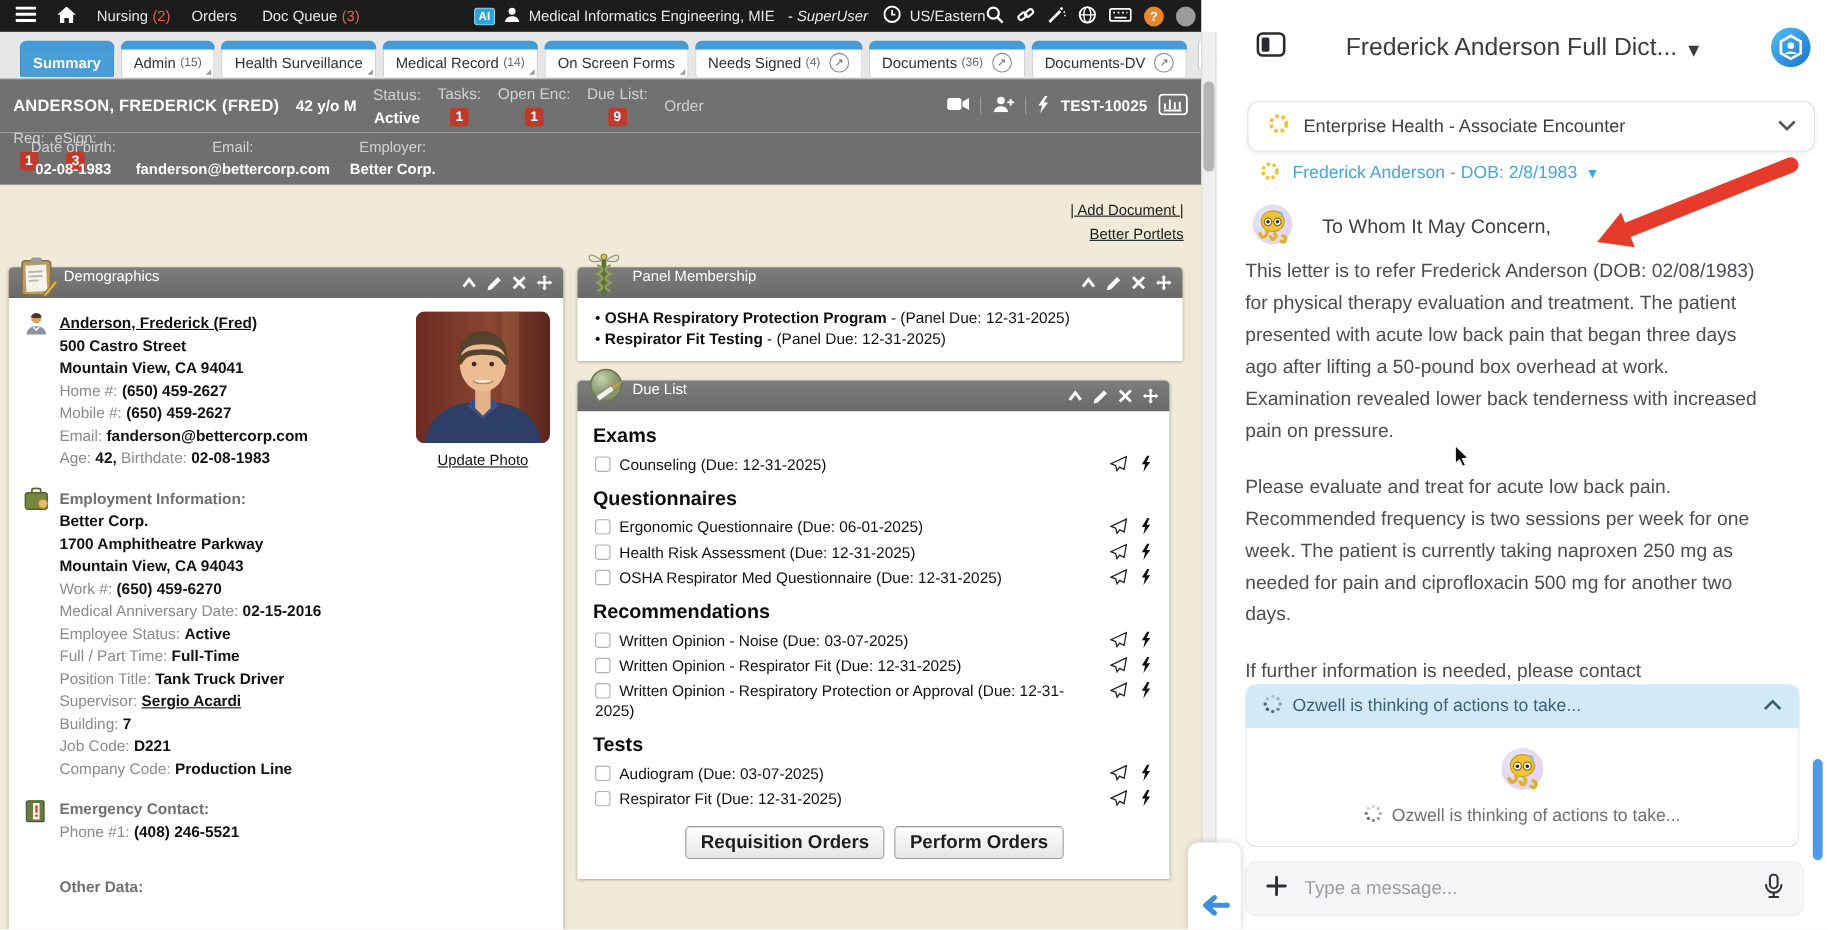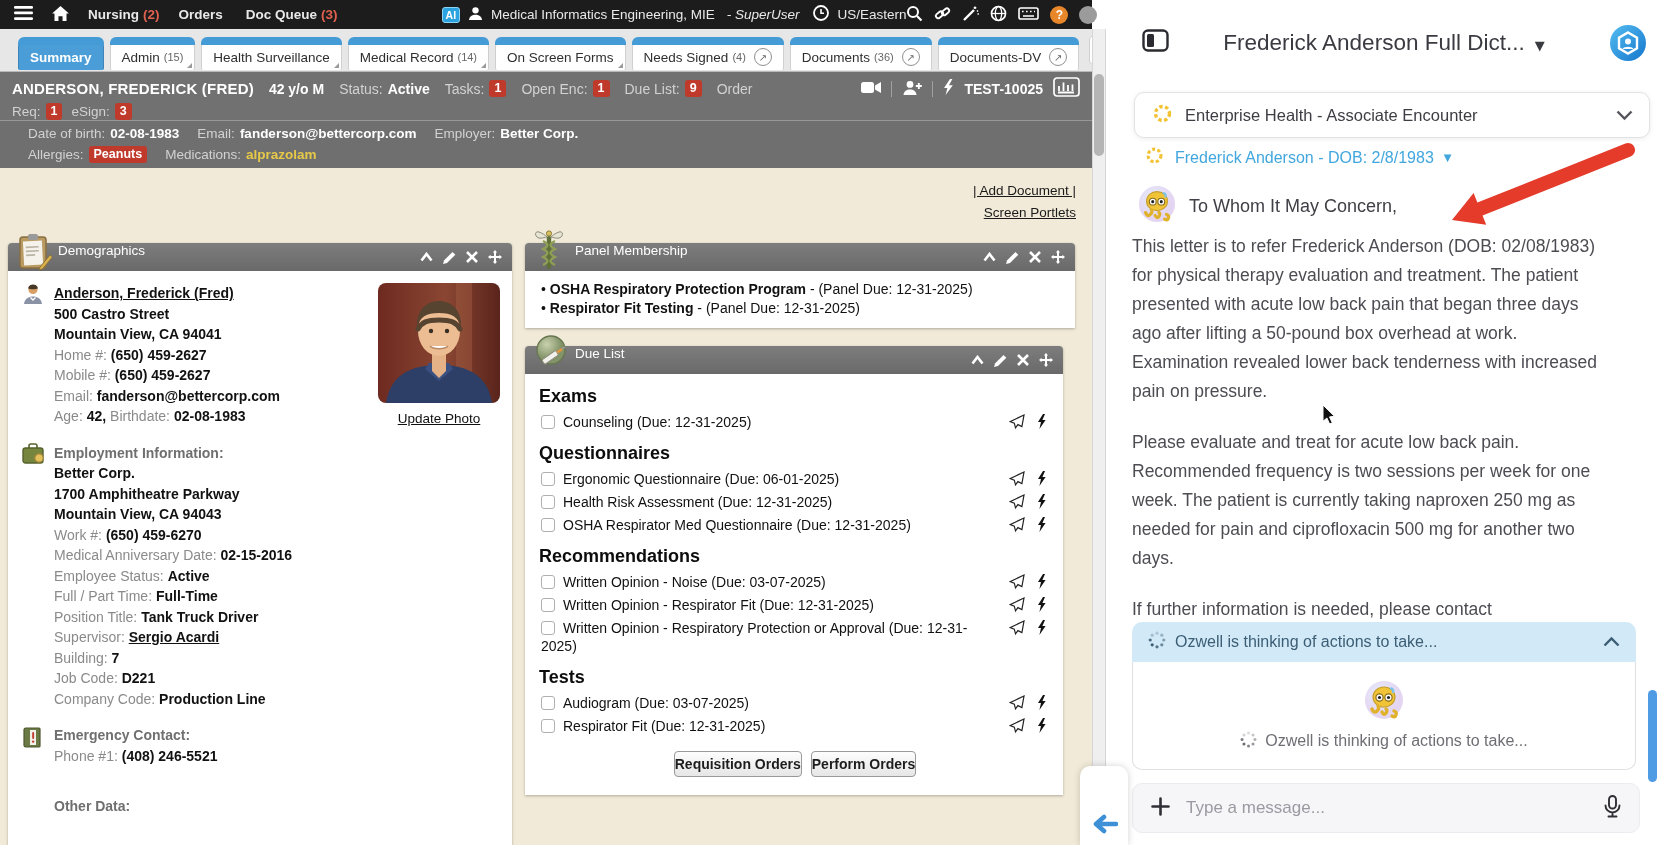--- a/index.html
+++ b/index.html
@@ -6,21 +6,21 @@
   html,body { background:#fff; }
   body { font-family:"Liberation Sans", sans-serif; }
   #app { position:relative; width:1662px; height:845px; background:#fff; overflow:hidden; }
 
   
   .ehr { position:absolute; left:0; top:0; width:1092px; height:845px; }
 
   
   .topbar { height:29px; background:#1c1c1c; display:flex; align-items:center; color:#e9e9e9; font-size:13.5px; padding:0 8px 0 14px; }
   .nav-left { display:flex; align-items:center; gap:19px; }
-  .nav-item { display:flex; align-items:center; gap:4px; cursor:default; white-space:nowrap;font-weight:bold; }
+  .nav-item { display:flex; align-items:center; gap:4px; cursor:default; white-space:nowrap; }
   .red { color:#e0614f; }
   .nav-mid { display:flex; align-items:center; gap:8px; margin-left:104px; white-space:nowrap; }
   .nav-role { font-style:italic; margin-left:4px; }
   .nav-right { display:flex; align-items:center; gap:11px; margin-left:auto; margin-right:4px; }
   .ai-badge { background:#2aa3df; border:1px solid #8ed4f5; color:#fff; font-weight:bold; font-size:10.5px; padding:1px 3px; border-radius:3px; }
   .help-circ { width:18px; height:18px; border-radius:50%; background:#e8862a; color:#fff; font-weight:bold; font-size:12px; display:flex; align-items:center; justify-content:center; }
   .avatar-circ { width:18px; height:18px; border-radius:50%; background:#9b9b9b; }
 
   
   .tabbar { height:43px; background:#e7e7e7; border-bottom:1px solid #b9b9b9; display:flex; align-items:flex-end; padding:0 0 1px 18px; }
@@ -37,21 +37,21 @@
   .ptrow1 { display:flex; align-items:center; gap:15px; }
   .ptrow2 { display:flex; align-items:center; gap:9px; margin-top:3px; font-size:13.5px; }
   .ptname { font-size:15px; font-weight:bold; letter-spacing:.2px; }
   .lbl { color:#d2d2d2; }
   .val { font-weight:bold; color:#fff; }
   .badge { background:#bf3a2b; color:#fff; font-weight:bold; font-size:12.5px; line-height:17px; padding:0 5px; border-radius:3px; }
   .pticons { margin-left:auto; display:flex; align-items:center; gap:10px; }
   .vsep { width:1px; height:16px; background:#a0a0a0; }
   .ptinfo { height:48px; background:#6f6f6f; border-top:1px solid #989898; color:#fff; padding:5px 28px 0; font-size:13.5px; }
   .inforow { display:flex; align-items:center; gap:18px; margin-bottom:5px; }
-  .pair { display:flex; align-items:center; gap:5px; white-space:nowrap; }
+  .pair { display:flex; align-items:center; gap:5px; white-space:nowrap;flex-direction:column; }
   .med-val { color:#e7c94a; font-weight:bold; }
 
   
   .content { position:absolute; top:168px; left:0; width:1092px; height:677px; background:#f1ead8; }
   .portlet-links { position:absolute; right:16px; top:12px; text-align:right; font-size:13.5px; color:#1a1a1a; line-height:22px; }
   .portlet-links a { color:#1a1a1a; text-decoration:underline; cursor:pointer; }
 
   .portlet { position:absolute; box-shadow:0 1px 3px rgba(0,0,0,.28); border-radius:4px 4px 0 0; }
   .phead { height:28px; background:linear-gradient(#7d7d7d,#696969); border-radius:4px 4px 0 0; display:flex; align-items:flex-start; color:#fff; font-size:13.5px; padding-left:50px; position:relative; }
   .pcontrols { position:absolute; right:10px; top:0; height:28px; display:flex; gap:10px; align-items:center; }
@@ -77,37 +77,37 @@
 
   
   .dl-body { padding:8px 12px 16px 14px; font-size:14px; color:#111; min-height:380px; }
   .dlhead { font-size:18px; font-weight:bold; margin:12px 0 6px; color:#0d0d0d; }
   .dlhead.first { margin-top:4px; }
   .dlrow { position:relative; margin:5px 0 5px 2px; padding-right:62px; line-height:18px; }
   .cb { display:inline-block; width:14px; height:14px; border:1.5px solid #b0b0b0; border-radius:3px; background:#fff; vertical-align:-2px; margin-right:8px; cursor:pointer; }
   .ricons { position:absolute; right:4px; top:1px; display:flex; gap:12px; align-items:center; }
   .ricons svg { cursor:pointer; display:block; }
   .dlbtns { display:flex; justify-content:center; gap:9px; margin:16px 0 2px; }
-  .btn { background:linear-gradient(#fdfdfd,#e6e6e6); border:1px solid #999; border-radius:4px; font-weight:bold; font-size:14px; padding:4px 0; color:#1d1d1d; font-family:"Liberation Sans",sans-serif; cursor:pointer; }
+  .btn { background:linear-gradient(#fdfdfd,#e6e6e6); border:1px solid #999; border-radius:4px; font-weight:bold; font-size:17px; padding:4px 13px; color:#1d1d1d; font-family:"Liberation Sans",sans-serif; cursor:pointer; }
 
   
   .vstrip { position:absolute; left:1092px; top:29px; width:14px; height:816px; background:#efefef; border-left:1px solid #d6d6d6; border-right:1px solid #d6d6d6; }
   .vthumb { position:absolute; left:1094px; top:74px; width:10px; height:82px; background:#b5b5b5; border-radius:5px; cursor:pointer; }
 
   
   .chat { position:absolute; left:1106px; top:0; width:556px; height:845px; background:#fff; color:#3f3f46; }
   .chat-toggle { position:absolute; left:36px; top:27px; cursor:pointer; }
   .chat-title { position:absolute; left:70px; right:70px; top:30px; text-align:center; font-size:22.5px; color:#3a3a41; white-space:nowrap; cursor:pointer; }
   .chat-title .caret { font-size:13px; margin-left:10px; font-family:"DejaVu Sans",sans-serif; color:#3a3a41; }
   .chat-logo { position:absolute; right:15px; top:24px; cursor:pointer; }
   .ctx-card { position:absolute; left:28px; top:92px; width:516px; height:46px; border:1px solid #e3e3e7; border-radius:10px; box-shadow:0 1px 5px rgba(0,0,0,.08); display:flex; align-items:center; padding:0 16px; gap:11px; font-size:16.5px; color:#3d3d44; background:#fff; cursor:pointer; }
   .ctx-card .chev { margin-left:auto; }
   .pt-line { position:absolute; left:38px; top:145px; display:flex; align-items:center; gap:10px; font-size:16px; color:#41a7de; cursor:pointer; }
   .pt-line .caret { font-size:10px; font-family:"DejaVu Sans",sans-serif; }
-  .greet { position:absolute; left:32px; top:185px; display:flex; align-items:center; gap:13px; font-size:18px; color:#3f3f46; }
+  .greet { position:absolute; left:32px; top:185px; display:flex; align-items:center; gap:26px; font-size:18px; color:#3f3f46; }
   .letter { position:absolute; left:26px; top:232px; width:478px; font-size:17.5px; line-height:29px; color:#4c4c53; }
   .letter p { margin-bottom:22px; }
   .think-head { position:absolute; left:26px; top:622px; width:504px; height:40px; background:#d2e9f8; border-radius:10px 10px 0 0; display:flex; align-items:center; padding:0 16px; gap:9px; color:#3c5e74; font-size:16px; cursor:pointer; }
   .think-head .chev { margin-left:auto; }
   .think-body { position:absolute; left:26px; top:662px; width:504px; height:108px; background:#fff; border:1px solid #e0e0e4; border-top:none; border-radius:0 0 10px 10px; display:flex; flex-direction:column; align-items:center; justify-content:center; gap:7px; }
   .think-status { display:flex; align-items:center; gap:8px; font-size:16px; color:#6e6e75; }
   .inputbar { position:absolute; left:26px; top:783px; width:508px; height:50px; background:#f6f6f8; border:1px solid #ececf0; border-radius:10px; display:flex; align-items:center; padding:0 18px; gap:16px; }
   .inputbar input { flex:1; border:none; outline:none; background:transparent; font-size:17px; color:#3f3f46; font-family:"Liberation Sans",sans-serif; }
   .inputbar input::placeholder { color:#9a9aa2; }
   .bluethumb { position:absolute; right:5px; top:690px; width:9px; height:92px; background:#4f9be4; border-radius:5px; cursor:pointer; }
@@ -311,21 +311,21 @@
         <span class="pair">
             <span class="lbl">Medications:</span>
             <span class="med-val">alprazolam</span>
           </span>
       </div>
     </div>
 
     <div class="content">
       <div class="portlet-links">
         <div><a>| Add Document |</a></div>
-        <div><a>Screen Portlets</a></div>
+        <div><a>Better Portlets</a></div>
       </div>
 
       <div class="portlet" style="left:8px; top:75px; width:504px;">
         <div class="phead">
           <span class="picon">
             <svg width="36" height="38" viewBox="0 0 36 38">
                 <rect x="4" y="4" width="26" height="31" rx="3" fill="#b99a62" stroke="#8a6f40" stroke-width="1.5"></rect>
                 <rect x="12" y="1" width="10" height="6" rx="2" fill="#9a9a9a"></rect>
                 <rect x="7.5" y="8" width="19" height="24" fill="#f4f2ea" transform="rotate(-3 17 20)"></rect>
                 <path d="M10 14h13M10 18h13M10 22h9" stroke="#b9b4a4" stroke-width="1.6" transform="rotate(-3 17 20)"></path>

